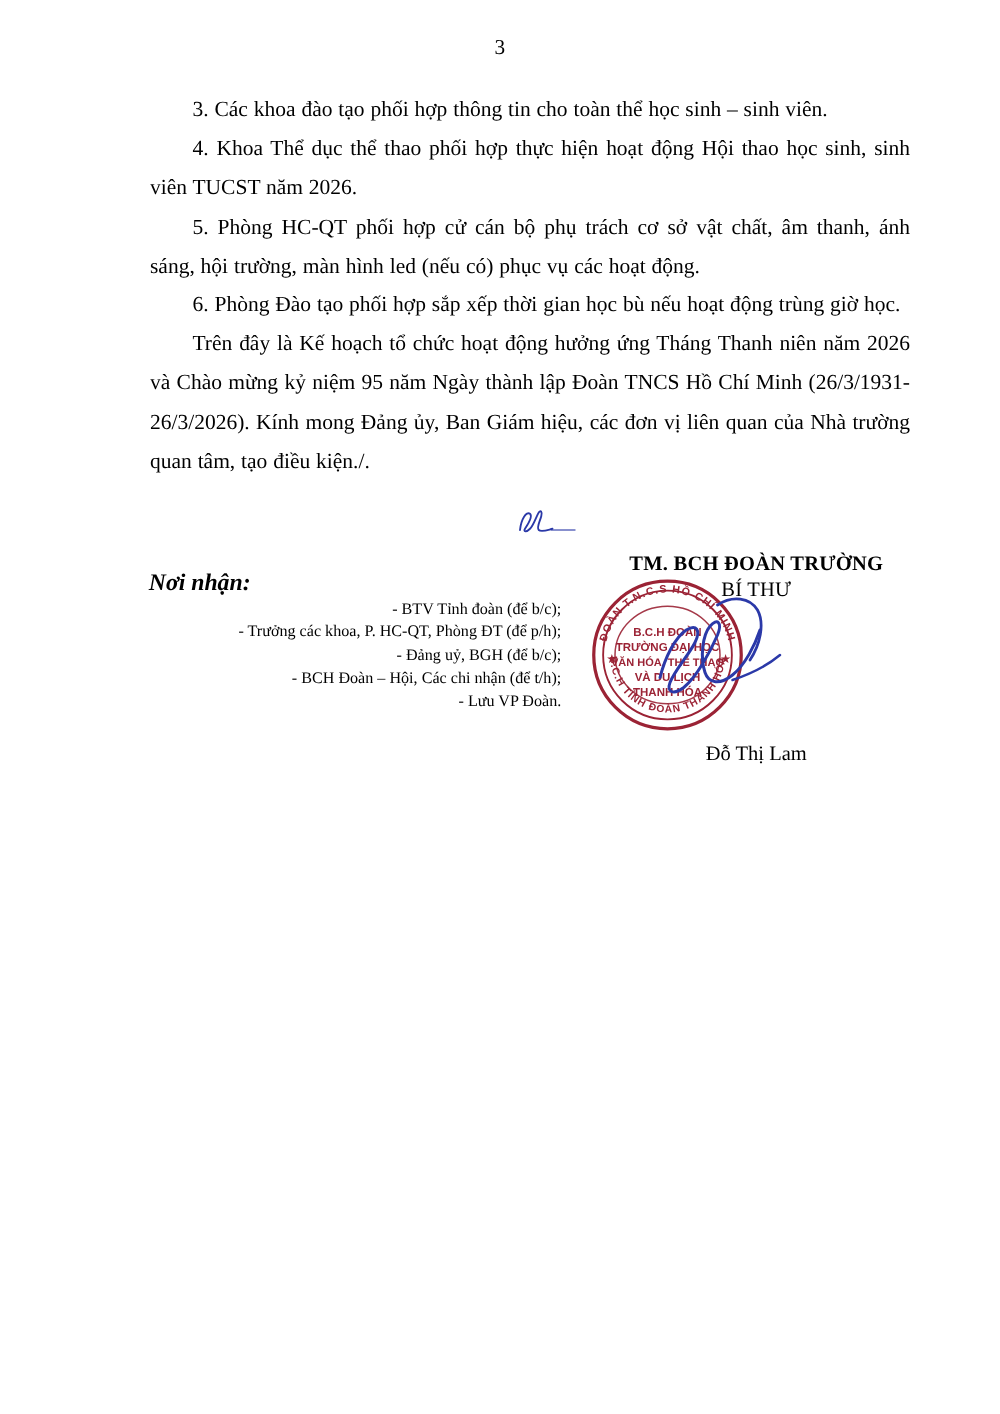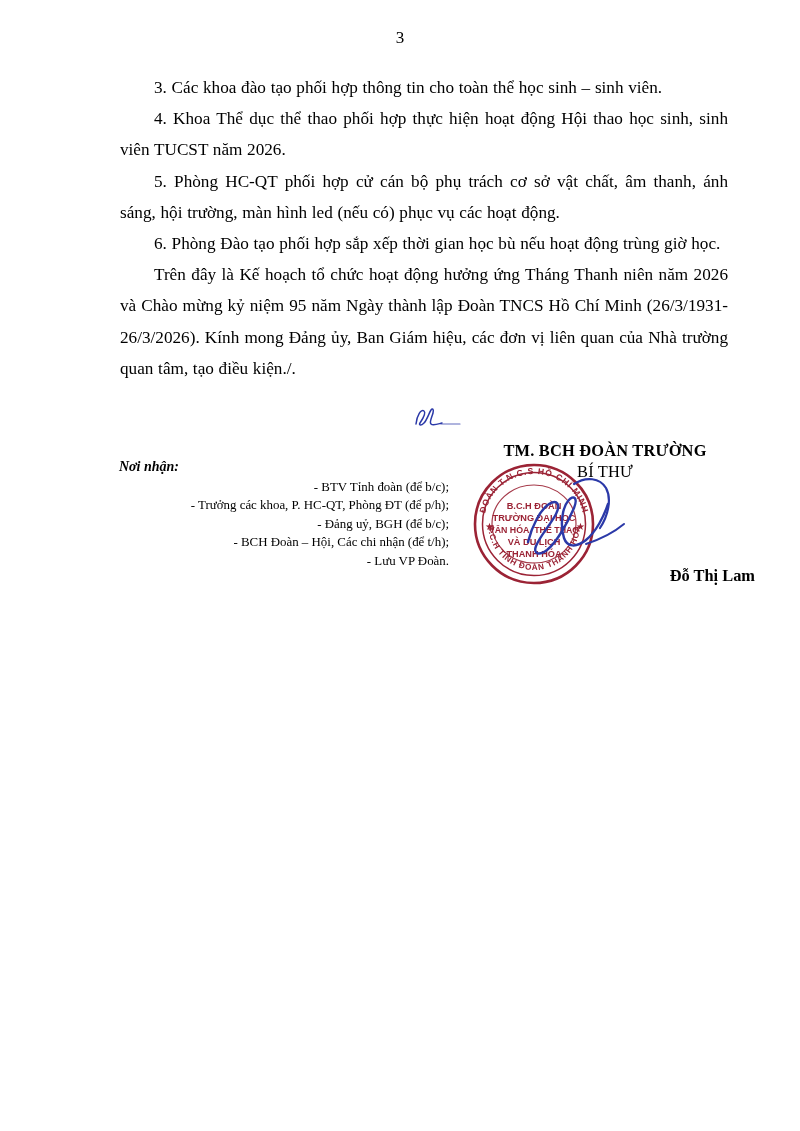--- a/index.html
+++ b/index.html
@@ -65,21 +65,21 @@
   
   .recipients {
     position: absolute;
     left: 119px;
     top: 458px;
     width: 330px;
   }
   .recipients-title {
     font-weight: bold;
     font-style: italic;
-    font-size: 14px;
+    font-size: 19px;
     line-height: 18.5px;
     margin: 0 0 1px 0;
   }
   .recipients-list {
     list-style: none;
     margin: 0;
     padding: 0;
   }
   .recipients-list li {
     font-size: 12.9px;
@@ -104,24 +104,24 @@
   }
   .sig-role {
     font-weight: normal;
     font-size: 16.4px;
     line-height: 21px;
     letter-spacing: 0.2px;
   }
   .sig-name {
     position: absolute;
     left: 455px;
-    top: 565px;
+    top: 592px;
     width: 300px;
-    text-align: right;
-    font-weight: bold;
+    text-align: center;
+    font-weight: normal;
     font-size: 16.4px;
     line-height: 21px;
   }
 
   
   .seal {
     position: absolute;
     left: 472px;
     top: 462px;
     width: 124px;

